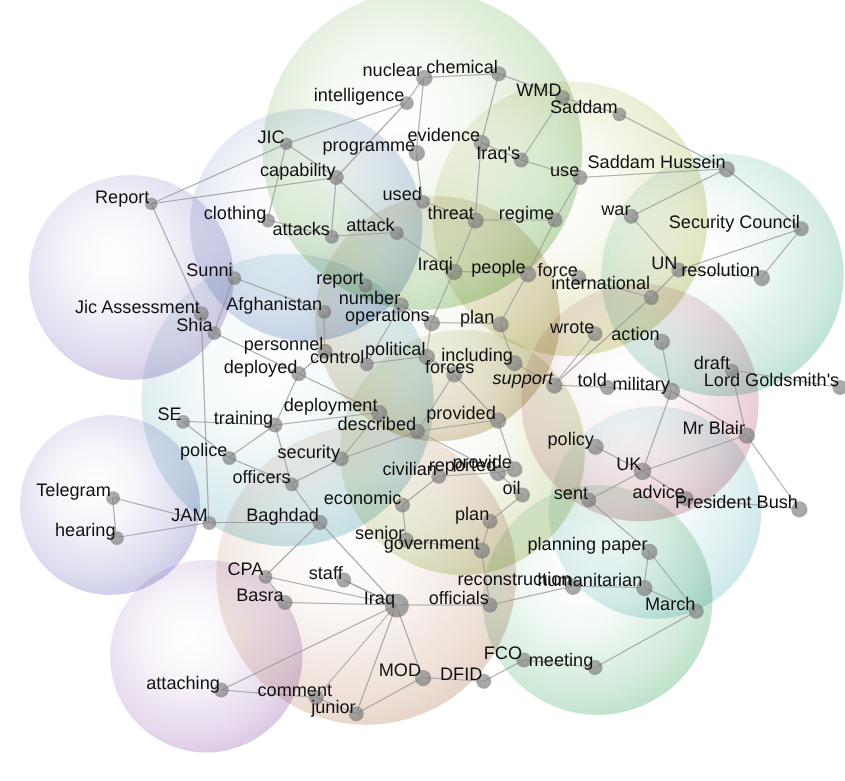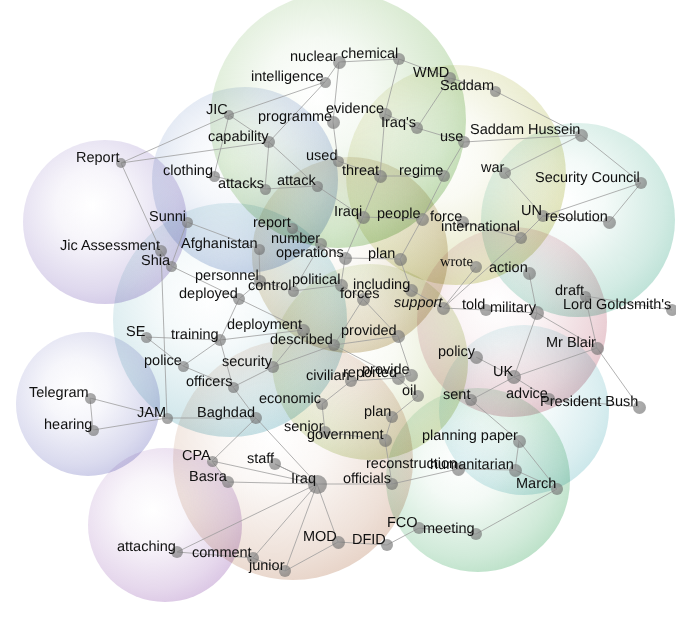--- a/index.html
+++ b/index.html
@@ -319,21 +319,21 @@
       <div class="node-label" style="left: 430px; top: 210px;">force</div>
       <div class="node-label" style="left: 521px; top: 204px;">UN</div>
       <div class="node-label" style="left: 545px; top: 210px;">resolution</div>
       <div class="node-label" style="left: 60px; top: 239px;">Jic Assessment</div>
       <div class="node-label" style="left: 181px; top: 237px;">Afghanistan</div>
       <div class="node-label" style="left: 271px; top: 232px;">number</div>
       <div class="node-label" style="left: 441px; top: 220px;">international</div>
       <div class="node-label" style="left: 141px; top: 254px;">Shia</div>
       <div class="node-label" style="left: 276px; top: 246px;">operations</div>
       <div class="node-label" style="left: 368px; top: 247px;">plan</div>
-      <div class="node-label" style="left: 440px; top: 255px; font-family: Liberation Serif, serif;">wrote</div>
+      <div class="node-label" style="left: 440px; top: 255px;">wrote</div>
       <div class="node-label" style="left: 489px; top: 261px;">action</div>
       <div class="node-label" style="left: 195px; top: 269px;">personnel</div>
       <div class="node-label" style="left: 248px; top: 279px;">control</div>
       <div class="node-label" style="left: 292px; top: 273px;">political</div>
       <div class="node-label" style="left: 353px; top: 278px;">including</div>
       <div class="node-label" style="left: 179px; top: 287px;">deployed</div>
       <div class="node-label" style="left: 340px; top: 287px;">forces</div>
       <div class="node-label" style="left: 555px; top: 284px;">draft</div>
       <div class="node-label" style="left: 563px; top: 298px;">Lord Goldsmith's</div>
       <div class="node-label" style="left: 394px; top: 296px; font-style: italic;">support</div>
@@ -372,16 +372,16 @@
       <div class="node-label" style="left: 430px; top: 458px;">humanitarian</div>
       <div class="node-label" style="left: 189px; top: 470px;">Basra</div>
       <div class="node-label" style="left: 291px; top: 472px;">Iraq</div>
       <div class="node-label" style="left: 343px; top: 472px;">officials</div>
       <div class="node-label" style="left: 516px; top: 477px;">March</div>
       <div class="node-label" style="left: 387px; top: 516px;">FCO</div>
       <div class="node-label" style="left: 423px; top: 522px;">meeting</div>
       <div class="node-label" style="left: 303px; top: 530px;">MOD</div>
       <div class="node-label" style="left: 352px; top: 533px;">DFID</div>
       <div class="node-label" style="left: 117px; top: 540px;">attaching</div>
-      <div class="node-label" style="left: 192px; top: 546px;">comment</div>
+      <div class="node-label" style="left: 206px; top: 546px;">comment</div>
       <div class="node-label" style="left: 249px; top: 559px;">junior</div>
     </div>
 </div>
 
 </body></html>

